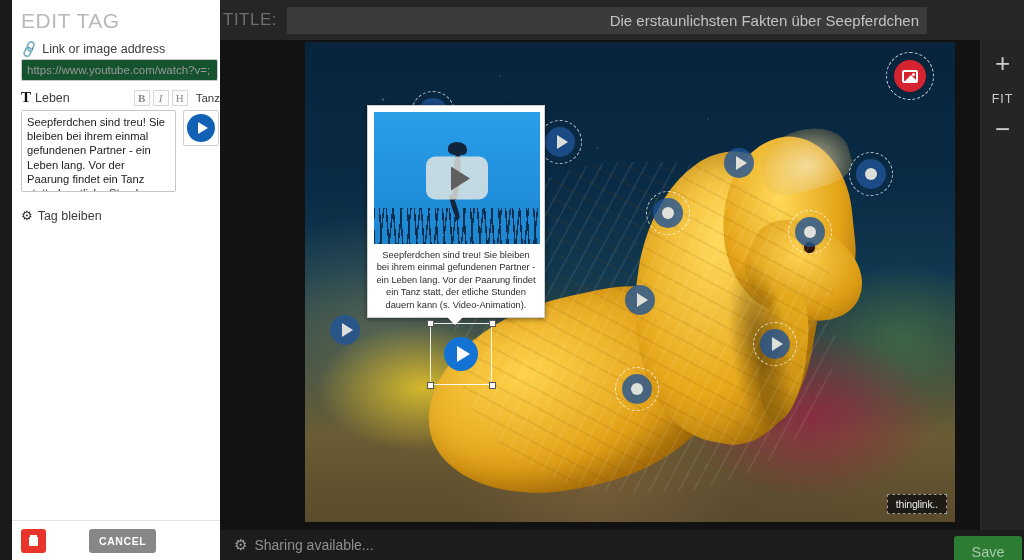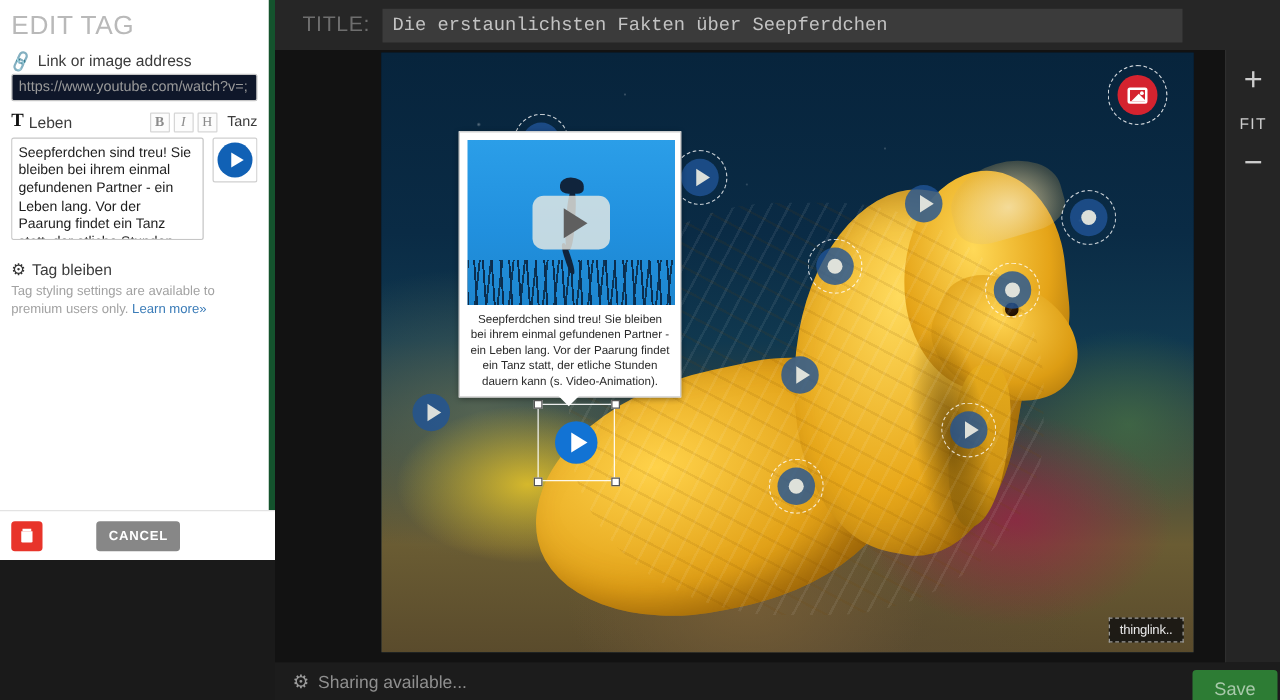--- a/index.html
+++ b/index.html
@@ -8,24 +8,24 @@
     margin: 0; padding: 0;
     width: 1024px; height: 560px;
     overflow: hidden;
     font-family: "Liberation Sans", sans-serif;
     background: #1a1a1a;
   }
   #app { position: relative; width: 1024px; height: 560px; }
 
   
   .sidebar {
-    position: absolute; left: 0; top: 0;
-    width: 220px; height: 448px;
+    position: absolute; left: 12px; top: 0;
+    width: 220px; height: 560px;
     background: #ffffff;
-    border-right: 5px solid #14532d;
+    border-right: 3px solid #14532d;
   }
   .sb-title {
     font-size: 21px;
     color: #b9b9b9;
     padding: 9px 0 0 9px;
     letter-spacing: .5px;
     font-weight: 400;
   }
   .field-label {
     display: flex; align-items: center;
@@ -40,21 +40,21 @@
   .url-input {
     display: block;
     margin: 0 9px;
     width: 197px;
     height: 22px;
     font-size: 11.5px;
     color: #9a9a9a;
     padding: 2px 5px;
     border: 1px solid #c6c6c6;
     border-radius: 2px;
-    background: #0f172a;
+    background: #14532d;
     font-family: "Liberation Sans", sans-serif;
     outline: none;
   }
 
   .text-row {
     display: flex; align-items: center;
     padding: 8px 9px 2px 9px;
   }
   .text-row .tlabel { display:flex; align-items:center; gap:4px; font-size:12.5px; color:#3c3c3c;}
   .tbold { font-family:"Liberation Serif", serif; font-weight:bold; font-size:15px; color:#111; }
@@ -178,35 +178,36 @@
     width: 804px; height: 560px;
     background: #191919;
   }
   .titlebar {
     position: absolute; left: 0; top: 0;
     width: 804px; height: 40px;
     background: #262626;
     display: flex; align-items: center;
   }
   .title-label {
-    margin-left: 22px;
+    margin-left: 3px;
     font-size: 17px;
     color: #6e6e6e;
     letter-spacing: .5px;
   }
   .title-input {
     margin-left: 10px;
     width: 640px; height: 27px;
     background: #3b3b3b;
     border: none;
     color: #c3c3c3;
     font-size: 15px;
     padding: 0 8px;
-    font-family: Liberation Mono, monospace;
+    font-family: Liberation Sans, sans-serif;
     outline: none;
+    text-align: right;
   }
 
   .canvas {
     position: absolute;
     left: 0; top: 40px;
     width: 804px; height: 490px;
     background: #121212;
   }
 
   
@@ -530,24 +531,20 @@
       <span class="icon-chip">
         <span class="play-circle-blue">
           <span class="play-tri-w"></span>
         </span>
       </span>
     </div>
 
     <div class="styling-head">
       <span class="gear">⚙</span>
       <span>Tag bleiben</span>
-    </div>
-    <div class="styling-note">
-      <span>Tag styling settings are available to premium users only.</span>
-      <a href="#">Learn more»</a>
     </div>
 
     <div class="sb-footer">
       <span class="trash-btn">
         <span class="trash-ico"></span>
       </span>
       <button class="btn-cancel">CANCEL</button>
     </div>
   </aside>
 

